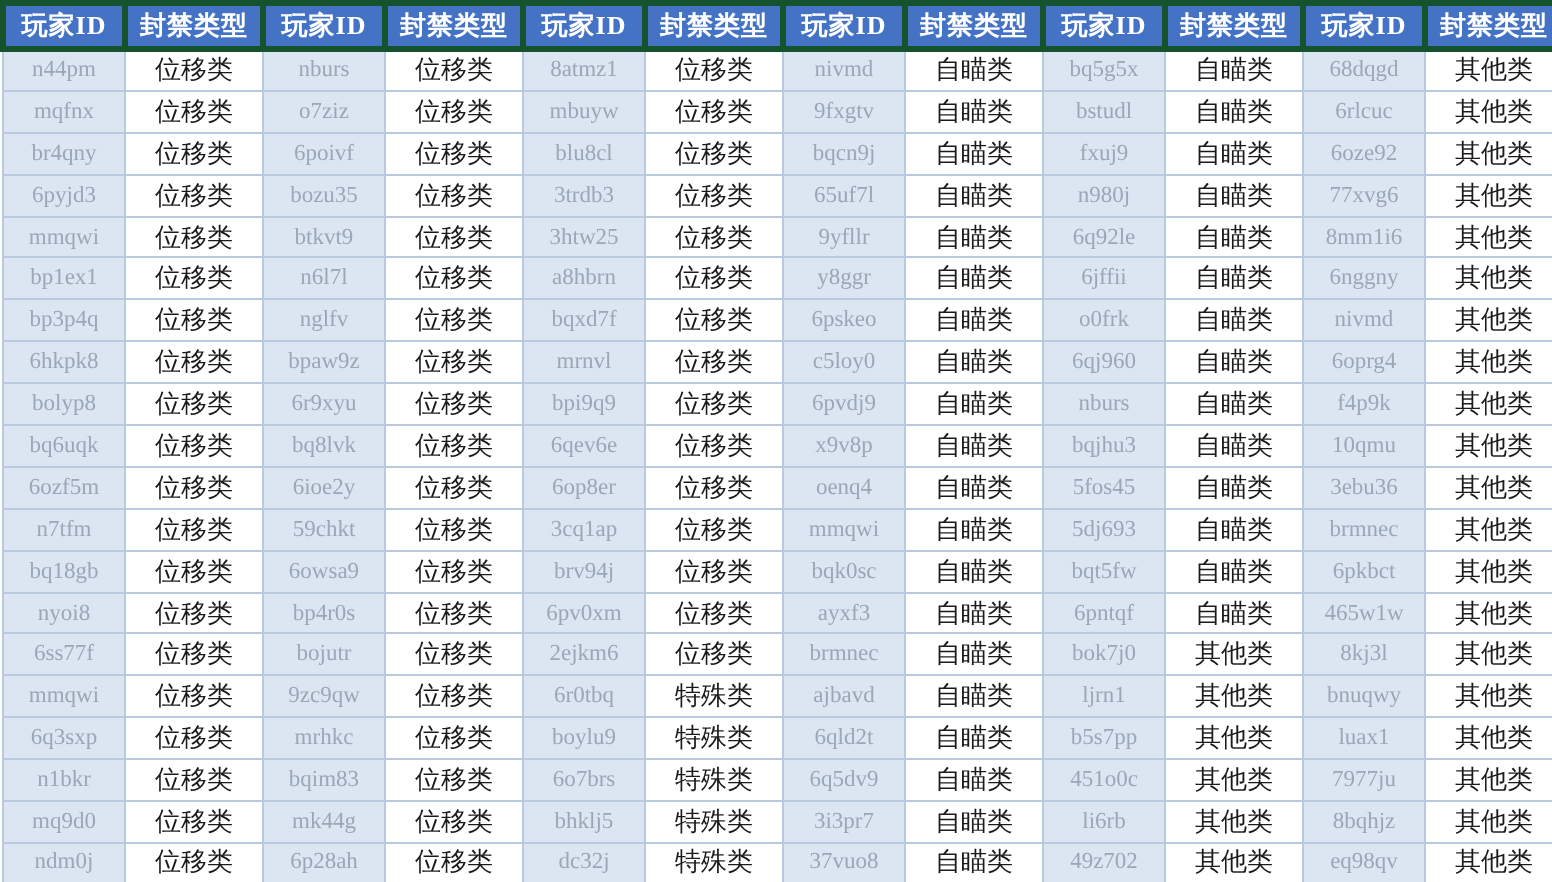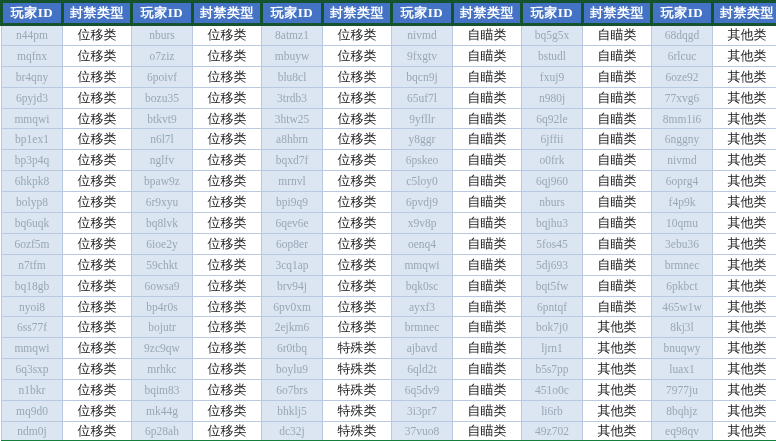--- a/index.html
+++ b/index.html
@@ -40,21 +40,21 @@
   #ban-table td.id-cell {
     background: #dce6f2;
     color: #9aa7b5;
     font-size: 11.5px;
   }
   #ban-table td.type-cell {
     background: #ffffff;
     color: #1a1a1a;
     font-size: 13px;
   }
-  #ban-table tr:last-child td { border-bottom: 5px solid #15803d; }
+  #ban-table tr:last-child td { border-bottom: 3px solid #15803d; }
   col.c-id { width: 61px; }
   col.c-type { width: 69px; }
 </style>
 </head>
 <body>
 
 <table id="ban-table">
   <colgroup>
     <col class="c-id">
       <col class="c-type">

